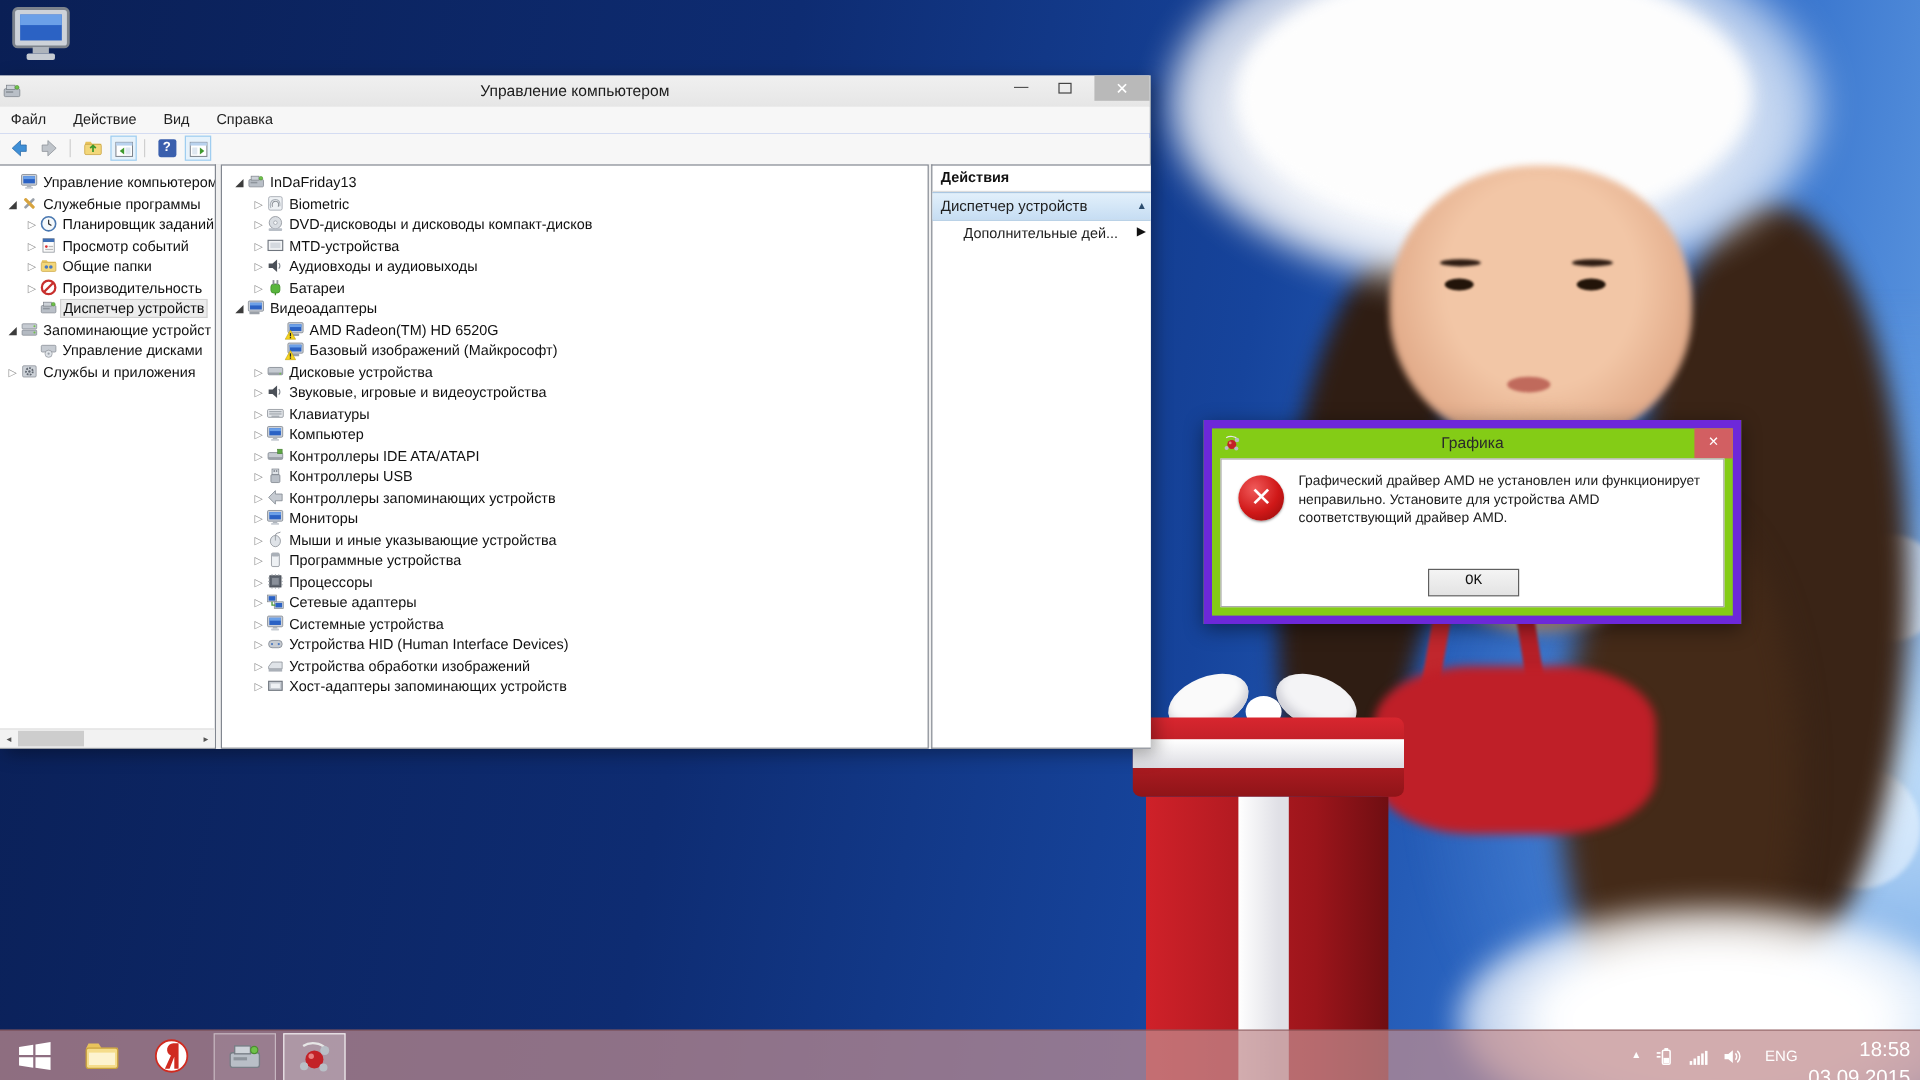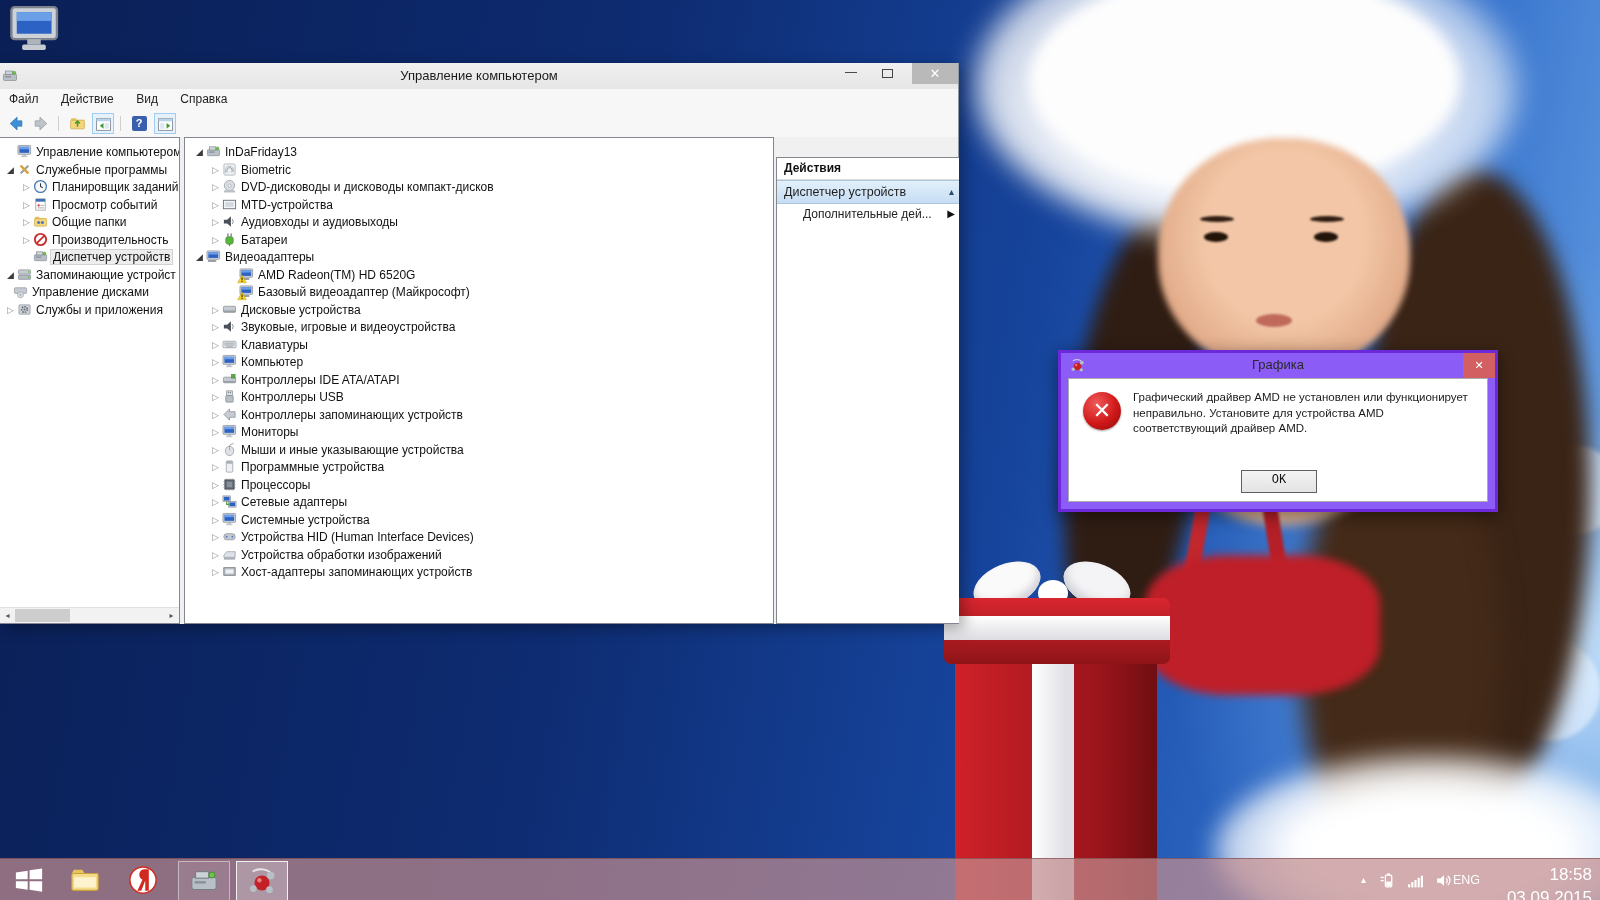--- a/index.html
+++ b/index.html
@@ -67,21 +67,21 @@
   .tbtn{position:absolute;top:2px;width:22px;height:21px;text-align:center;}
   .tbtn svg{width:17px;height:17px;margin-top:2px;}
   .tbtn.hl{border:1px solid #9fcdf0;background:#e6f2fb;width:20px;height:19px;}
   .tsep{position:absolute;top:5px;width:1px;height:15px;background:#cfcfcf;}
   #help-ic{display:inline-block;width:15px;height:15px;margin-top:3px;background:#3a5fad;color:#fff;border-radius:2px;font-weight:bold;font-size:11px;line-height:15px;}
   
   #content{position:absolute;left:0;top:74px;right:0;bottom:0;background:#f0f0f0;}
   .pane{position:absolute;top:0;bottom:0;background:#fff;border:1px solid #828790;}
   #pane-left{left:0;width:179px;border-left:none;}
   #pane-mid{left:184px;width:588px;}
-  #pane-act{left:776px;width:182px;border-right:none;margin-top:20px;}
+  #pane-act{left:776px;width:182px;border-right:none;}
   .trow{height:17.5px;line-height:17.5px;white-space:nowrap;font-size:12px;color:#111;overflow:hidden;}
   .trees{padding-top:6px;}
   .exp{display:inline-block;width:13px;text-align:center;color:#8f8f8f;font-size:9px;vertical-align:middle;}
   .exp.e{color:#3c3c3c;font-size:9px;}
   .ic{width:15px;height:15px;vertical-align:-3px;margin-right:4px;}
   .icwrap{position:relative;display:inline-block;width:15px;height:15px;margin-right:4px;vertical-align:-3px;}
   .icwrap .ic{position:absolute;left:0;top:0;margin:0;}
   .icwrap .warn{position:absolute;left:-2px;bottom:-2px;width:10px;height:10px;}
   .lbl{vertical-align:middle;}
   .lbl.sel{background:#ededed;border:1px solid #d2d2d2;padding:0 2px;margin-left:-2px;}
@@ -90,22 +90,22 @@
   .sarr{position:absolute;top:0;width:15px;height:15px;color:#555;font-size:8px;line-height:15px;text-align:center;}
   #sthumb{position:absolute;left:15px;top:1px;width:55px;height:13px;background:#cdcdcd;}
   
   #act-head{height:21px;line-height:21px;font-size:12px;font-weight:bold;color:#111;padding-left:7px;border-bottom:1px solid #dcdcdc;}
   #act-group{position:relative;height:22px;line-height:22px;font-size:12.5px;color:#1e1e1e;padding-left:7px;
      background:linear-gradient(#e2f0fb,#c6ddf3);border-top:1px solid #aac7e2;border-bottom:1px solid #aac7e2;}
   #act-group .arr{position:absolute;right:5px;top:0;color:#2c4d6e;font-size:10px;}
   #act-more{position:relative;height:20px;line-height:20px;font-size:12px;color:#222;padding-left:26px;}
   #act-more .arr{position:absolute;right:4px;top:0;color:#111;font-size:10px;}
   
-  #dlg{position:absolute;left:1058px;top:350px;width:434px;height:156px;background:#8b5cf6;
-       border:3px solid #6d28d9;box-shadow:0 4px 16px rgba(0,0,0,.45);z-index:20;}
+  #dlg{position:absolute;left:1003px;top:350px;width:434px;height:156px;background:#84cc16;
+       border:7px solid #6d28d9;box-shadow:0 4px 16px rgba(0,0,0,.45);z-index:20;}
   #dlg-title{position:absolute;left:0;top:0;right:0;height:25px;}
   #dlg-title .t{position:absolute;left:0;right:0;top:4px;text-align:center;font-size:13px;color:#2a2a2a;}
   #dlg-title .dicon{position:absolute;left:9px;top:5px;width:15px;height:15px;}
   #dlg-close{position:absolute;right:0;top:0;width:32px;height:25px;background:#d25f62;color:#fff;
        font-size:11px;line-height:25px;text-align:center;}
   #dlg-body{position:absolute;left:7px;right:7px;top:25px;bottom:7px;background:#fff;border:1px solid #ababab;}
   #err-ic{position:absolute;left:14px;top:13px;width:38px;height:38px;border-radius:50%;
        background:radial-gradient(circle at 35% 30%,#f05a5a,#d01818 55%,#8e0b0b 100%);
        box-shadow:0 1px 2px rgba(0,0,0,.4);color:#fff;font-size:22px;font-weight:bold;line-height:38px;text-align:center;}
   #dlg-msg{position:absolute;left:64px;top:11px;right:8px;font-size:11.5px;line-height:1.35;color:#1a1a1a;}
@@ -116,21 +116,21 @@
      background:rgba(193,140,143,.72);border-top:1px solid rgba(110,60,62,.55);}
   .tkbtn{position:absolute;top:2px;width:50px;height:38px;text-align:center;}
   .tkbtn svg{width:30px;height:30px;margin-top:4px;}
   .tkbtn.run{border:1px solid rgba(255,255,255,.45);background:rgba(255,255,255,.10);}
   .tkbtn.act{border:1px solid rgba(255,255,255,.85);background:rgba(255,255,255,.28);}
   #tray{position:absolute;right:6px;top:0;height:42px;}
   .tri{position:absolute;top:0;height:42px;color:#fff;}
   #tr-arrow{right:228px;font-size:10px;line-height:42px;}
   .tri svg{width:17px;height:17px;margin-top:13px;}
   #tr-batt{right:198px;}#tr-sig{right:170px;}#tr-spk{right:142px;}
-  #tr-lang{right:114px;font-size:12.5px;line-height:42px;}
+  #tr-lang{right:96px;font-size:12.5px;line-height:42px;}
   #tr-clock{right:2px;top:5px;text-align:right;color:#fff;font-size:17px;line-height:1.35;position:absolute;}
   .hidden-defs{position:absolute;width:0;height:0;overflow:hidden;}
 </style>
 </head>
 <body>
 
 <svg class="hidden-defs" xmlns="http://www.w3.org/2000/svg">
   <symbol id="s-pc" viewBox="0 0 16 16">
       <rect x="1" y="1.5" width="13.5" height="9.5" rx="1" fill="#cdd2d9" stroke="#7d838c" stroke-width=".7"></rect>
       <rect x="2.6" y="3" width="10.3" height="6.4" fill="#2b62c4"></rect>
@@ -453,21 +453,21 @@
             </svg><span class="lbl">Общие папки</span></div>
         <div class="trow" style="padding-left:20px"><span class="exp c">▷</span><svg class="ic">
               <use href="#s-perf"></use>
             </svg><span class="lbl">Производительность</span></div>
         <div class="trow" style="padding-left:20px"><span class="exp n"></span><svg class="ic">
               <use href="#s-devmgr"></use>
             </svg><span class="lbl sel">Диспетчер устройств</span></div>
         <div class="trow" style="padding-left:4px"><span class="exp e">◢</span><svg class="ic">
               <use href="#s-drives"></use>
             </svg><span class="lbl">Запоминающие устройст</span></div>
-        <div class="trow" style=""><span class="exp n"></span><svg class="ic">
+        <div class="trow" style="padding-left:20px"><span class="exp n"></span><svg class="ic">
               <use href="#s-diskm"></use>
             </svg><span class="lbl">Управление дисками</span></div>
         <div class="trow" style="padding-left:4px"><span class="exp c">▷</span><svg class="ic">
               <use href="#s-services"></use>
             </svg><span class="lbl">Службы и приложения</span></div>
       </div>
       <div id="hscroll">
         <div class="sarr" style="left:0">◂</div>
         <div id="sthumb"></div>
         <div class="sarr" style="right:0">▸</div>
@@ -499,21 +499,21 @@
             </svg><span class="lbl">Видеоадаптеры</span></div>
         <div class="trow" style="padding-left:54px"><span class="icwrap"><svg class="ic">
                 <use href="#s-video"></use>
               </svg><svg class="warn">
                 <use href="#s-warn"></use>
               </svg></span><span class="lbl">AMD Radeon(TM) HD 6520G</span></div>
         <div class="trow" style="padding-left:54px"><span class="icwrap"><svg class="ic">
                 <use href="#s-video"></use>
               </svg><svg class="warn">
                 <use href="#s-warn"></use>
-              </svg></span><span class="lbl">Базовый видеоадаптер (Майкрософт)</span></div>
+              </svg></span><span class="lbl">Базовый изображений (Майкрософт)</span></div>
         <div class="trow" style="padding-left:24px"><span class="exp c">▷</span><svg class="ic">
               <use href="#s-hdd"></use>
             </svg><span class="lbl">Дисковые устройства</span></div>
         <div class="trow" style="padding-left:24px"><span class="exp c">▷</span><svg class="ic">
               <use href="#s-audio"></use>
             </svg><span class="lbl">Звуковые, игровые и видеоустройства</span></div>
         <div class="trow" style="padding-left:24px"><span class="exp c">▷</span><svg class="ic">
               <use href="#s-kb"></use>
             </svg><span class="lbl">Клавиатуры</span></div>
         <div class="trow" style="padding-left:24px"><span class="exp c">▷</span><svg class="ic">

